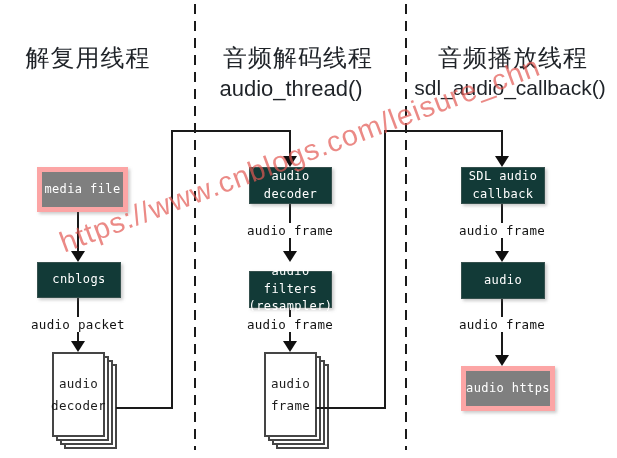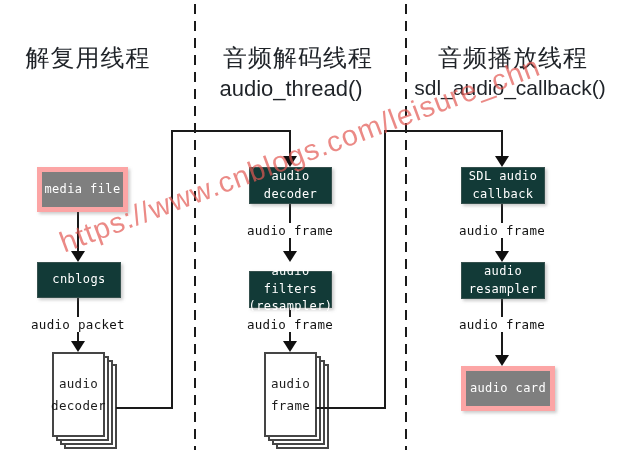--- a/index.html
+++ b/index.html
@@ -146,22 +146,21 @@
     </div>
   </div>
 
   <div class="box dark" style="left:461px;top:167px;width:82px;height:35px">
     <span>SDL audio</span>
     <span>callback</span>
   </div>
   <div class="flow-label" style="left:502px;top:223px">audio frame</div>
   <div class="box dark" style="left:461px;top:262px;width:82px;height:35px">
     <span>audio</span>
-    <span>resampler</span>
   </div>
   <div class="flow-label" style="left:502px;top:317px">audio frame</div>
   <div class="box gray" style="left:461px;top:366px;width:84px;height:35px">
-    <span>audio card</span>
+    <span>audio https</span>
   </div>
 
   <div class="watermark">https://www.cnblogs.com/leisure_chn</div>
 
 </div>
 
 </body></html>

